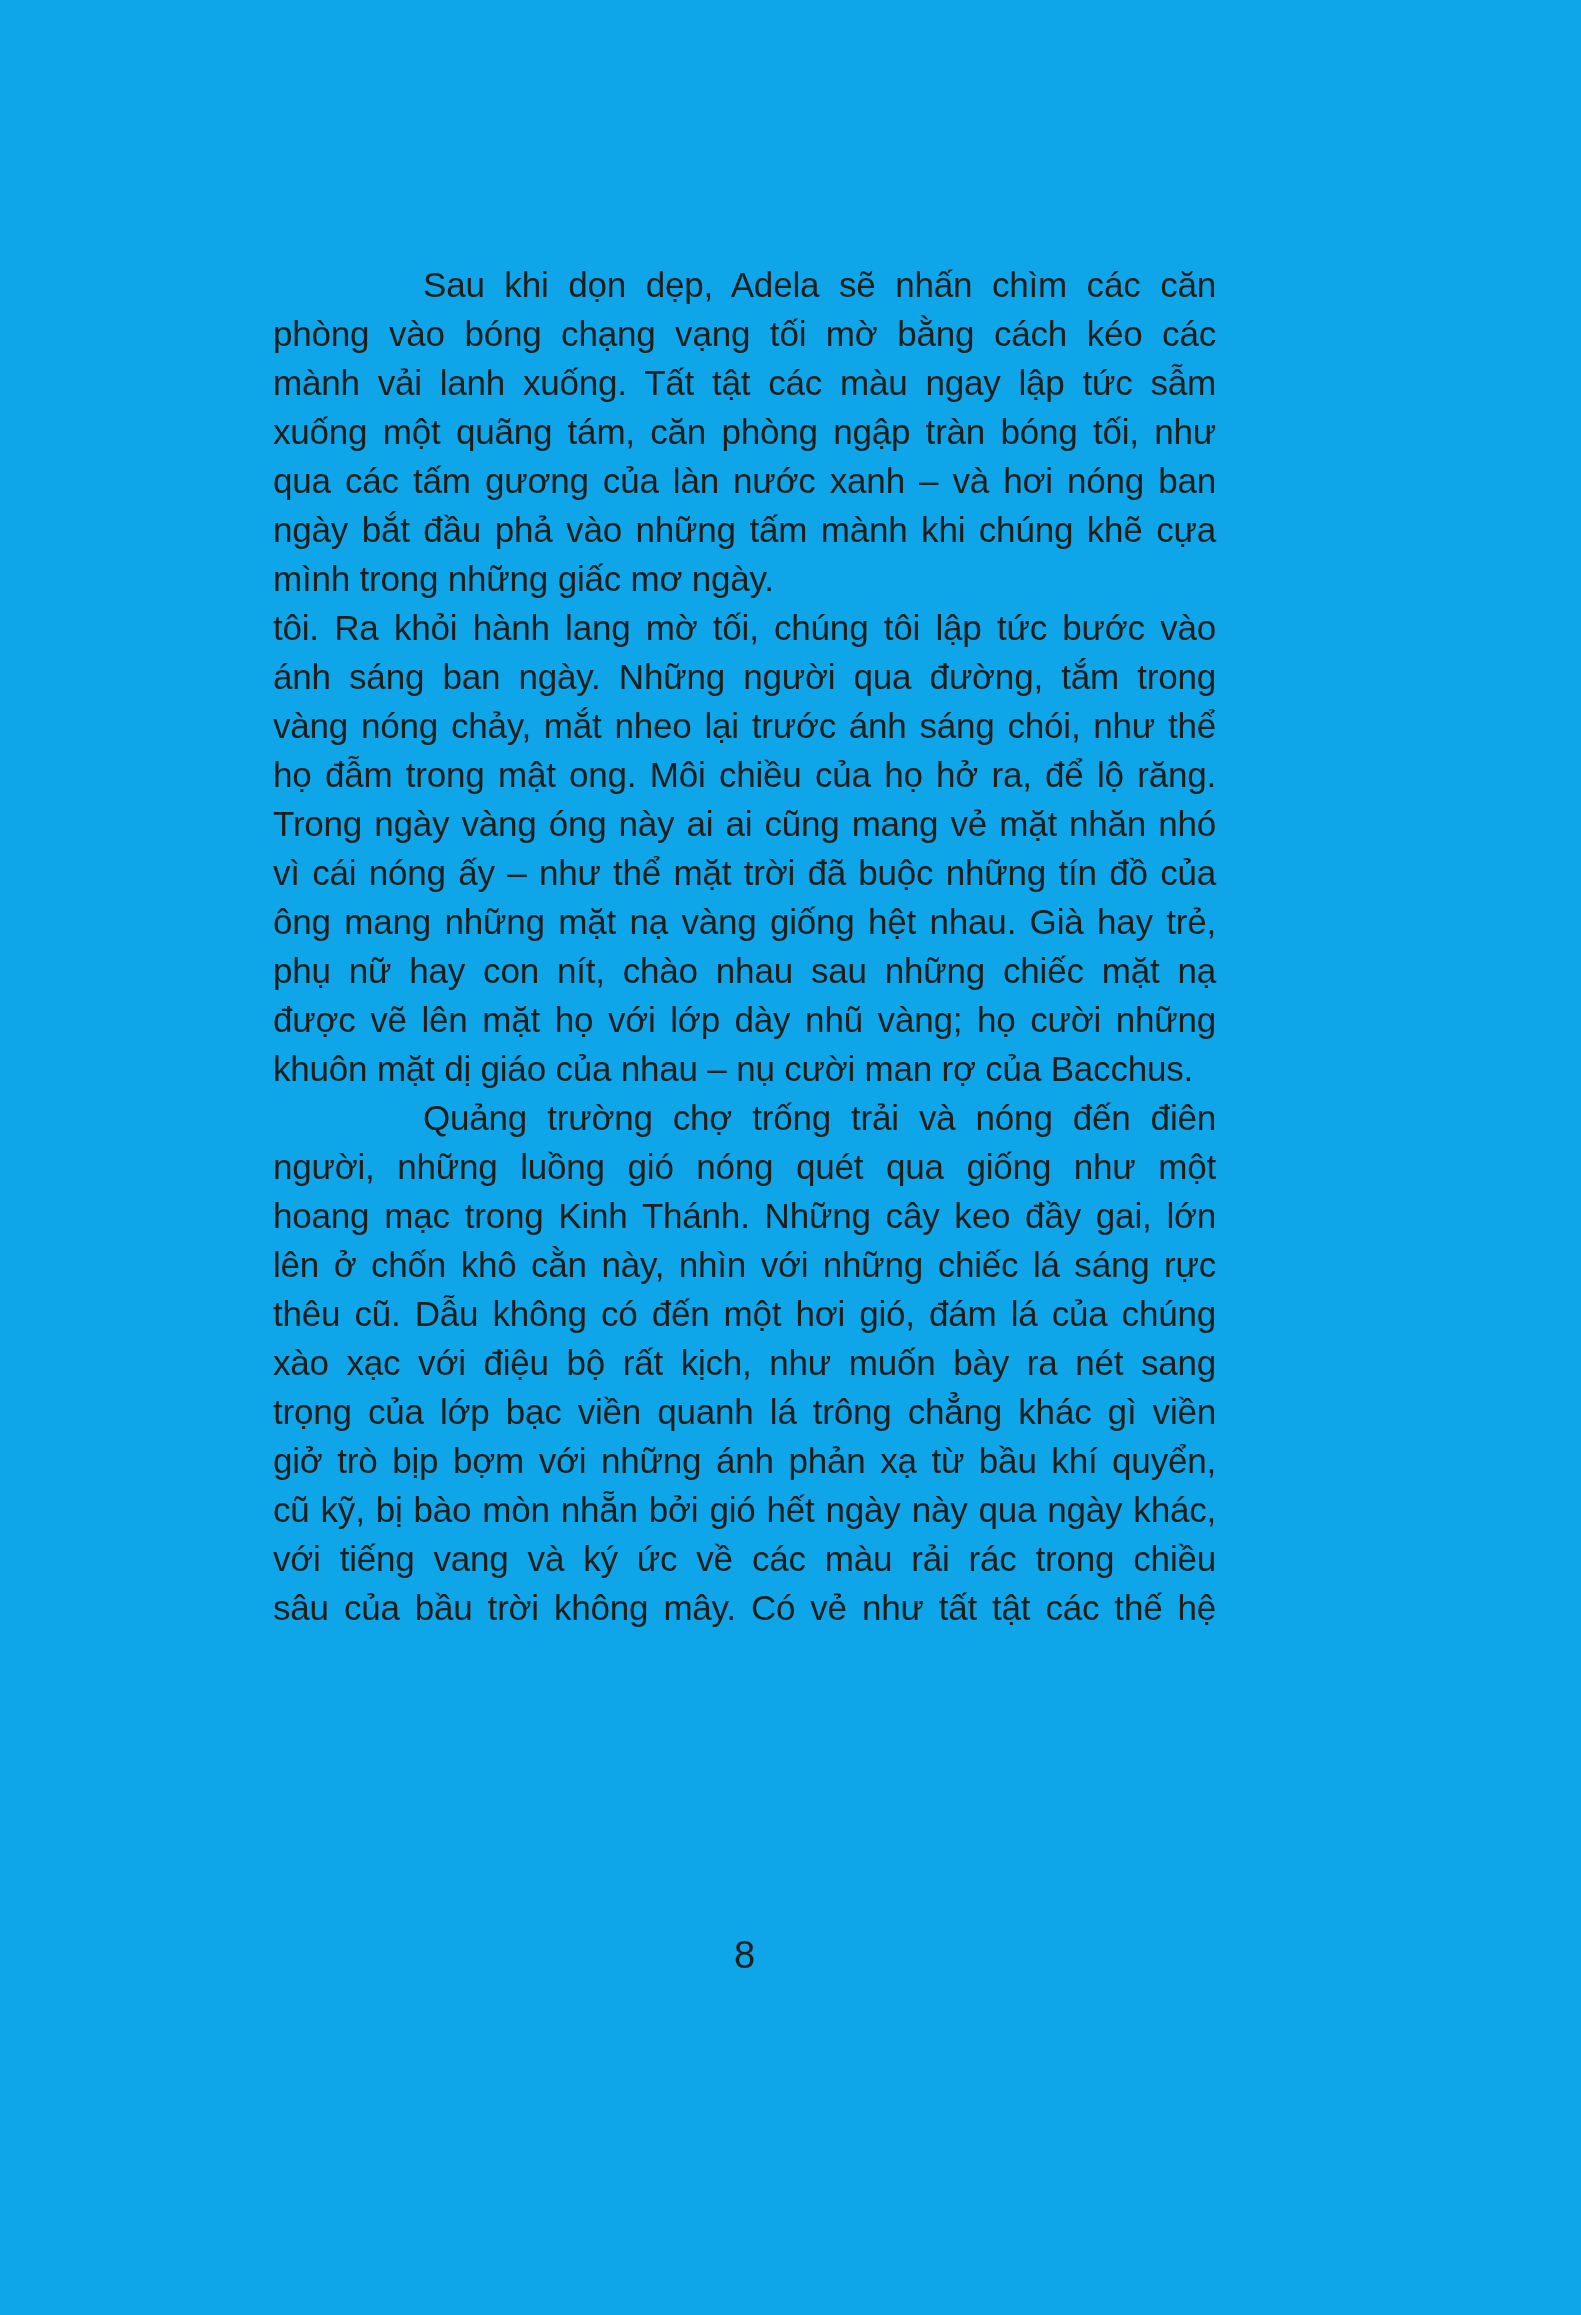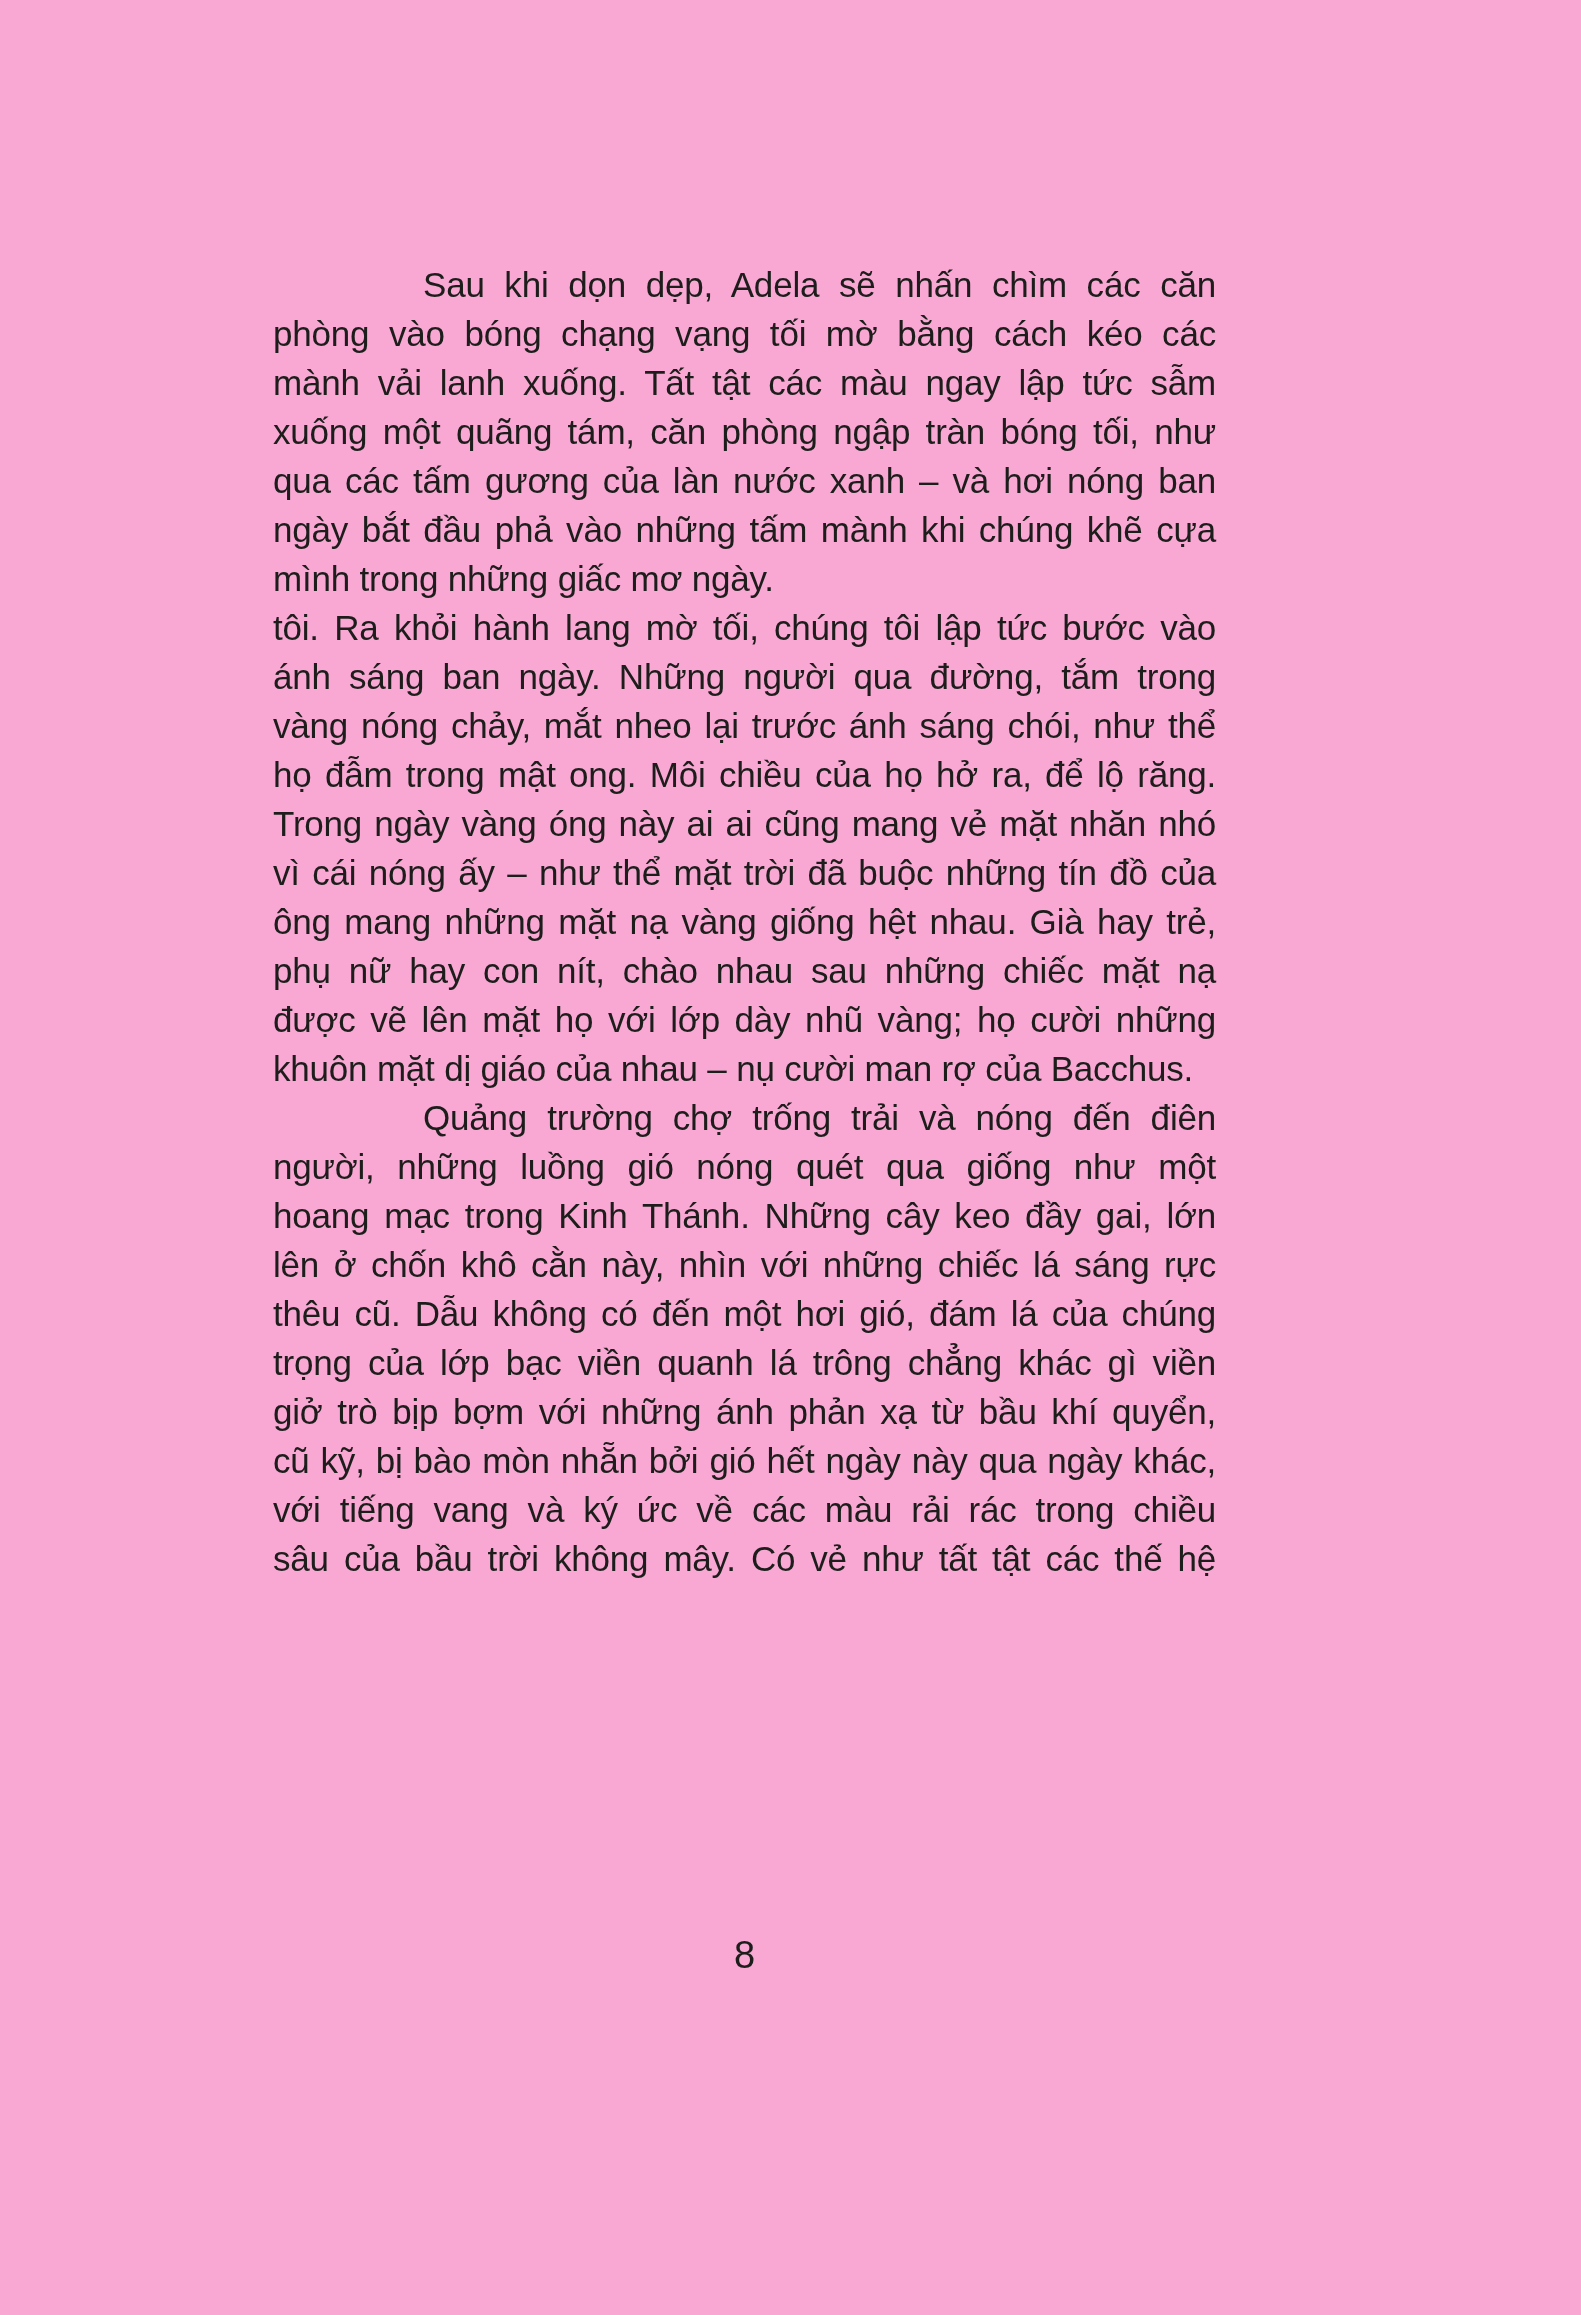--- a/index.html
+++ b/index.html
@@ -4,21 +4,21 @@
 <style>
   html, body {
     margin: 0;
     padding: 0;
     background: #e8e8e8;
   }
   .page {
     position: relative;
     width: 1581px;
     height: 2315px;
-    background: #f9a8d4;
+    background: #0ea5e9;
     font-family: "Liberation Sans", sans-serif;
     color: #1d1d1b;
     overflow: hidden;
   }
   .text-block {
     position: absolute;
     left: 273px;
     top: 260px;
     width: 943px;
     font-size: 35px;
@@ -68,20 +68,21 @@
       <div class="line">vì cái nóng ấy – như thể mặt trời đã buộc những tín đồ của</div>
       <div class="line">ông mang những mặt nạ vàng giống hệt nhau. Già hay trẻ,</div>
       <div class="line">phụ nữ hay con nít, chào nhau sau những chiếc mặt nạ</div>
       <div class="line">được vẽ lên mặt họ với lớp dày nhũ vàng; họ cười những</div>
       <div class="line para-last">khuôn mặt dị giáo của nhau – nụ cười man rợ của Bacchus.</div>
       <div class="line indent">Quảng trường chợ trống trải và nóng đến điên</div>
       <div class="line">người, những luồng gió nóng quét qua giống như một</div>
       <div class="line">hoang mạc trong Kinh Thánh. Những cây keo đầy gai, lớn</div>
       <div class="line">lên ở chốn khô cằn này, nhìn với những chiếc lá sáng rực</div>
       <div class="line">thêu cũ. Dẫu không có đến một hơi gió, đám lá của chúng</div>
+      <div class="line">xào xạc với điệu bộ rất kịch, như muốn bày ra nét sang</div>
       <div class="line">trọng của lớp bạc viền quanh lá trông chẳng khác gì viền</div>
       <div class="line">giở trò bịp bợm với những ánh phản xạ từ bầu khí quyển,</div>
       <div class="line">cũ kỹ, bị bào mòn nhẵn bởi gió hết ngày này qua ngày khác,</div>
       <div class="line">với tiếng vang và ký ức về các màu rải rác trong chiều</div>
       <div class="line">sâu của bầu trời không mây. Có vẻ như tất tật các thế hệ</div>
     </div>
   <div class="page-number">8</div>
 </div>
 
 

